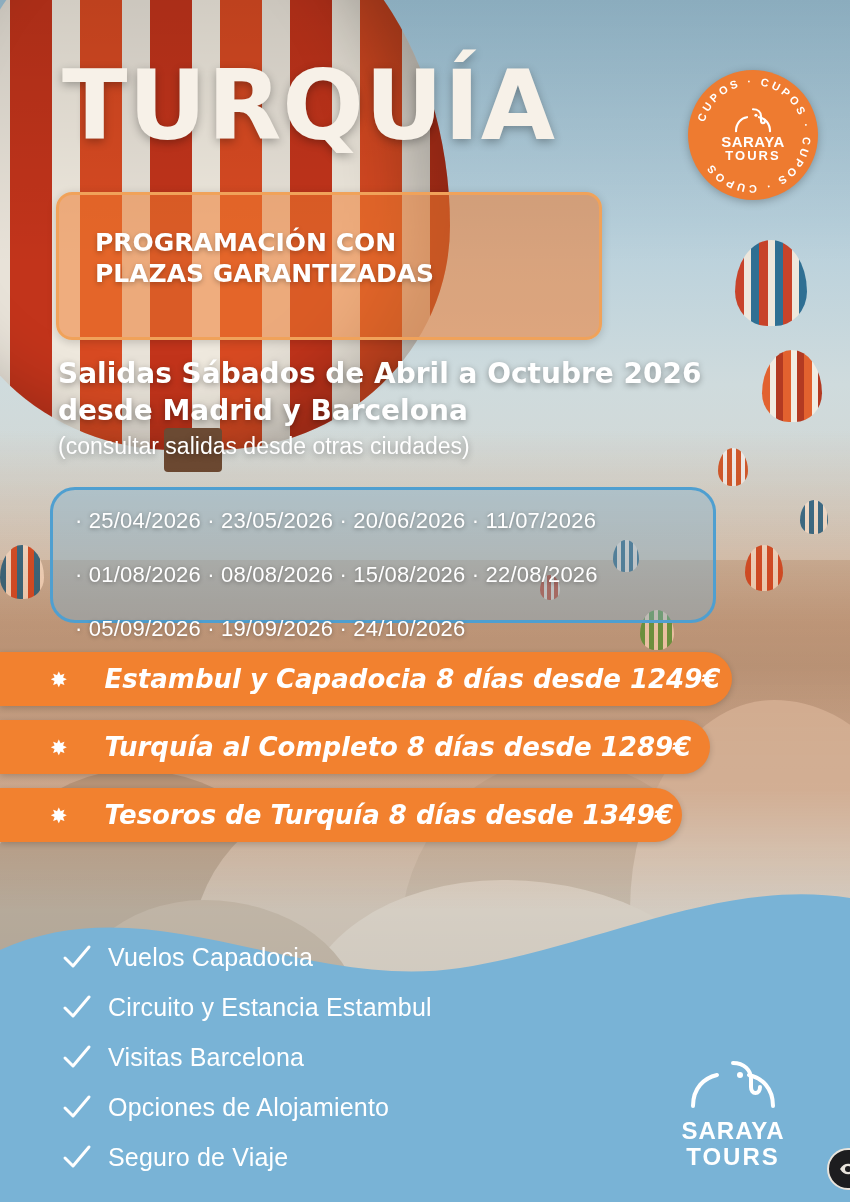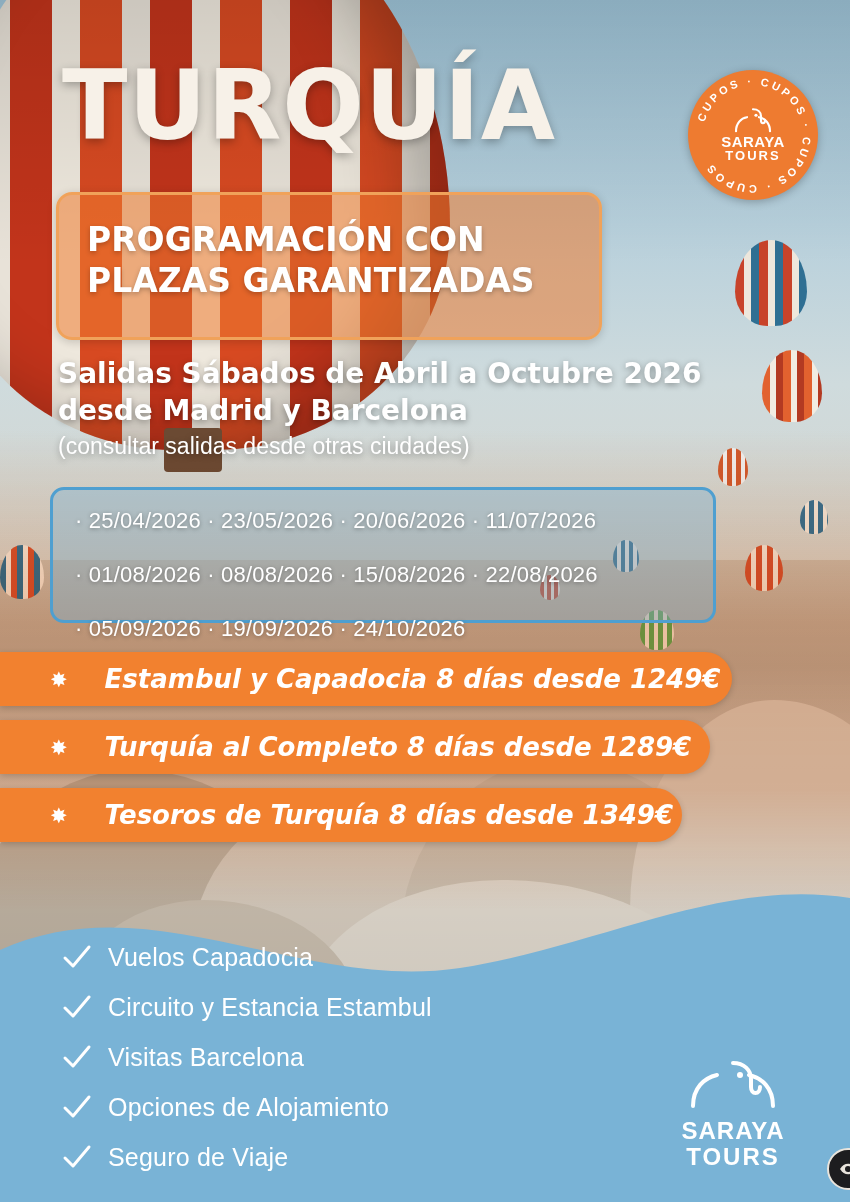--- a/index.html
+++ b/index.html
@@ -122,36 +122,36 @@
   .stamp .sname{font-size:15px;font-weight:bold;letter-spacing:.5px;line-height:1.02;}
   .stamp .sname small{display:block;font-size:13px;letter-spacing:2px;font-weight:bold;}
 
   .subbox{
     position:absolute;left:56px;top:192px;width:540px;height:142px;
     border:3px solid #f0a25a;border-radius:16px;
     background:rgba(238,123,48,.55);
     box-shadow:0 2px 10px rgba(0,0,0,.18);
   }
   .subbox p{
-    margin:0;padding:24px 0 0 28px;
-    color:#fff;font-size:33px;line-height:1.25;font-weight:bold;
+    margin:8px;padding:24px 0 0 28px;
+    color:#fff;font-size:25px;line-height:1.25;font-weight:bold;
     font-family:"DejaVu Sans", sans-serif;
     text-shadow:0 2px 5px rgba(0,0,0,.25);
   }
 
   .dates-head{
     position:absolute;left:58px;top:355px;width:720px;color:#fff;
     text-shadow:0 2px 6px rgba(0,0,0,.35);
   }
   .dates-head .l1{font-size:28px;font-weight:bold;line-height:1.33;font-family:"DejaVu Sans",sans-serif;}
   .dates-head .l2{font-size:23px;font-weight:normal;margin-top:4px;}
 
   .datebox{
     position:absolute;left:50px;top:487px;width:660px;height:130px;
-    border:3px solid #4f9fd0;border-radius:14px;
+    border:3px solid #4f9fd0;border-radius:25px;
     background:rgba(120,175,210,.38);
   }
   .datebox .row{
     color:#fff;font-size:22px;line-height:1.0;
     padding:0 0 0 22px;margin-top:32px;
     text-shadow:0 1px 4px rgba(0,0,0,.35);
     letter-spacing:.2px;
   }
   .datebox .row:first-child{margin-top:20px;}
 

